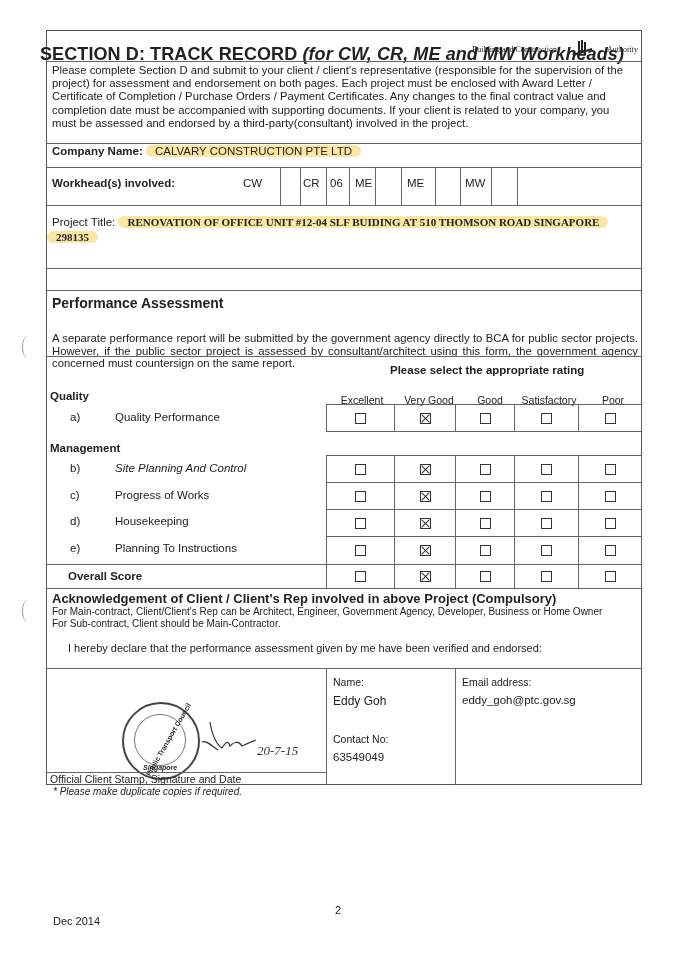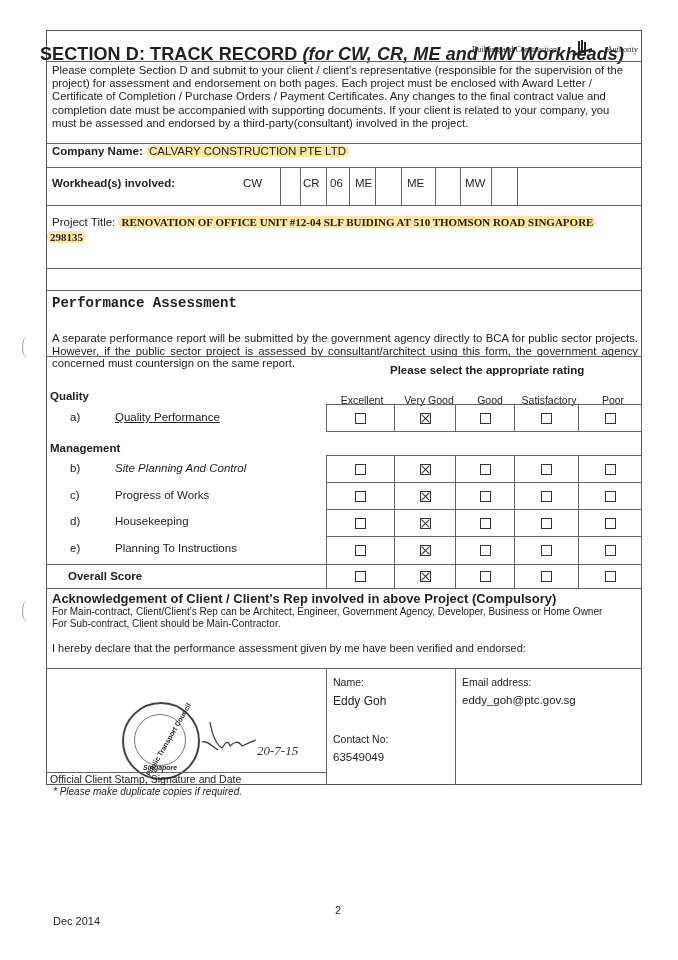--- a/index.html
+++ b/index.html
@@ -7,21 +7,21 @@
          font-family:"Liberation Sans", sans-serif; color:#222; }
   .abs { position:absolute; }
   .frame { position:absolute; left:46px; top:30px; width:596px; height:755px;
            border:1px solid #555; box-sizing:border-box; }
   .hline { position:absolute; height:0; border-top:1px solid #666; }
   .vline { position:absolute; width:0; border-left:1px solid #666; }
   .title { left:40px; top:44px; font-size:18px; font-weight:bold; letter-spacing:0.1px; }
   .title i { font-style:italic; }
   .logo { right:40px; top:40px; font-size:8px; display:flex; align-items:center; gap:14px; color:#222; font-family:"Liberation Serif", serif; }
   .intro { left:52px; top:64px; width:585px; font-size:11.3px; line-height:13.2px; }
-  .hl { background:#fbe6a2; border-radius:6px; padding:0 3px; }
+  .hl { background:#fbe6a2; border-radius:6px; padding:0 9px; }
   .serif-bold { font-family:"Liberation Serif", serif; font-weight:bold; }
   .lbl { font-size:11.5px; }
   .bold { font-weight:bold; }
   .wcell { position:absolute; top:170px; font-size:11.5px; }
   .h2 { font-size:14px; font-weight:bold; }
   .small { font-size:11.3px; line-height:12.5px; }
   .tiny { font-size:10px; line-height:12px; }
   .cb { position:absolute; width:11px; height:11px; border:1px solid #333; box-sizing:border-box; background:#fff; }
   .cb.checked::before, .cb.checked::after {
     content:""; position:absolute; left:-1px; top:4px; width:11px; height:1px; background:#333;
@@ -87,21 +87,21 @@
 <div class="hline" style="left:46px; top:205px; width:596px;"></div>
 
 <div class="abs lbl" style="left:52px; top:215px; width:585px; line-height:15px;">
   <span>Project Title:</span>
   <span class="hl serif-bold" style="font-size:11px;">RENOVATION OF OFFICE UNIT #12-04 SLF BUIDING AT 510 THOMSON ROAD SINGAPORE</span><br>
   <span class="hl serif-bold" style="font-size:11px; margin-left:-5px;">298135</span>
 </div>
 <div class="hline" style="left:46px; top:268px; width:596px;"></div>
 <div class="hline" style="left:46px; top:290px; width:596px;"></div>
 
-<div class="abs h2" style="left:52px; top:295px;font-family:Liberation Mono, monospace;">Performance Assessment</div>
+<div class="abs h2" style="left:52px; top:295px;">Performance Assessment</div>
 <div class="abs small" style="left:52px; top:312px; width:586px; text-align:justify;margin-top:20px;">A separate performance report will be submitted by the government agency directly to BCA for public sector projects. However, if the public sector project is assessed by consultant/architect using this form, the government agency concerned must countersign on the same report.</div>
 <div class="hline" style="left:46px; top:356px; width:596px;"></div>
 <div class="abs lbl bold" style="left:390px; top:364px;">Please select the appropriate rating</div>
 
 <div class="abs lbl bold" style="left:50px; top:390px;">Quality</div>
 <div class="abs lbl bold" style="left:50px; top:442px;">Management</div>
 
 <div class="colhdr" style="left:327px;">Excellent</div>
 <div class="colhdr" style="left:394px;">Very Good</div>
 <div class="colhdr" style="left:455px;">Good</div>
@@ -183,38 +183,38 @@
     <div class="vline" style="left:578px; top:564px; height:24px;"></div>
     <div class="vline" style="left:641px; top:564px; height:24px;"></div>
     <div class="cb" style="left:355px; top:571px;"></div>
     <div class="cb checked" style="left:419.5px; top:571px;"></div>
     <div class="cb" style="left:479.5px; top:571px;"></div>
     <div class="cb" style="left:541px; top:571px;"></div>
     <div class="cb" style="left:604.5px; top:571px;"></div>
   </div>
 
 <div class="rowlbl" style="top:411px;">a)</div>
-<div class="rowtxt" style="top:411px;text-decoration:underline;">Quality Performance</div>
+<div class="rowtxt" style="top:411px;">Quality Performance</div>
 <div class="rowlbl" style="top:462px;">b)</div>
 <div class="rowtxt" style="top:462px;font-style:italic;">Site Planning And Control</div>
 <div class="rowlbl" style="top:489px;">c)</div>
 <div class="rowtxt" style="top:489px;">Progress of Works</div>
 <div class="rowlbl" style="top:515px;">d)</div>
 <div class="rowtxt" style="top:515px;">Housekeeping</div>
 <div class="rowlbl" style="top:542px;">e)</div>
 <div class="rowtxt" style="top:542px;">Planning To Instructions</div>
 
 <div class="hline" style="left:46px; top:564px; width:280px;"></div>
 <div class="abs lbl bold" style="left:50px; top:570px;margin-left:18px;">Overall Score</div>
 <div class="hline" style="left:46px; top:588px; width:596px;"></div>
 
 <div class="abs h2" style="left:52px; top:591px; font-size:13px;">Acknowledgement of Client / Client's Rep involved in above Project (Compulsory)</div>
 <div class="abs tiny" style="left:52px; top:606px;">For Main-contract, Client/Client's Rep can be Architect, Engineer, Government Agency, Developer, Business or Home Owner</div>
 <div class="abs tiny" style="left:52px; top:618px;">For Sub-contract, Client should be Main-Contractor.</div>
-<div class="abs lbl" style="left:52px; top:642px; font-size:11px;">I hereby declare that the performance assessment given by me have been verified and endorsed:</div>
+<div class="abs lbl" style="left:68px; top:642px; font-size:11px;">I hereby declare that the performance assessment given by me have been verified and endorsed:</div>
 <div class="hline" style="left:46px; top:668px; width:596px;"></div>
 
 <div class="vline" style="left:326px; top:668px; height:117px;"></div>
 <div class="vline" style="left:455px; top:668px; height:117px;"></div>
 
 <div class="stamp"></div>
 <div class="abs" style="left:127px; top:736px; font-size:7px; transform:rotate(-60deg); font-weight:bold;">
   <span>Public Transport Council</span>
 </div>
 <div class="abs" style="left:143px; top:764px; font-size:7px; font-style:italic; font-weight:bold;">Singapore</div>

